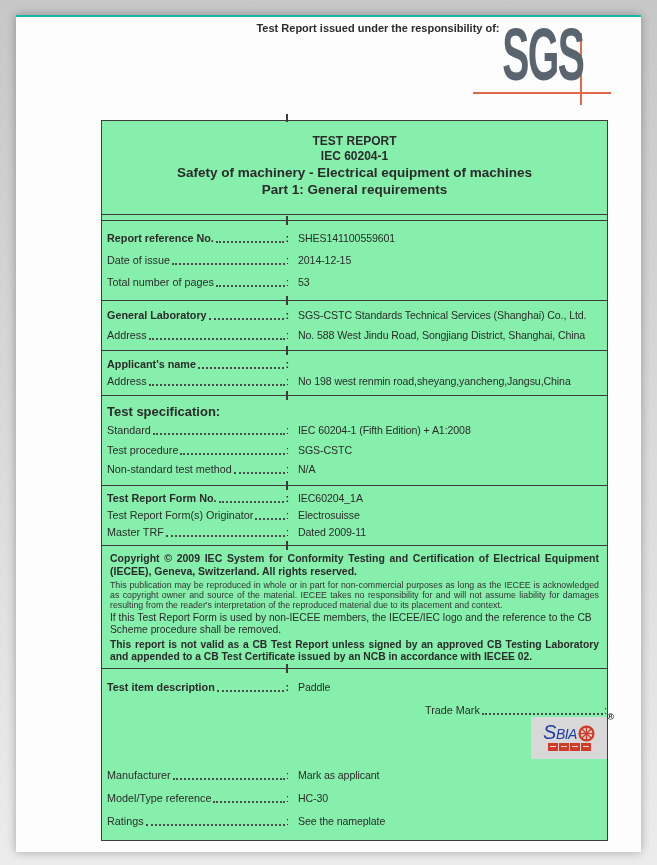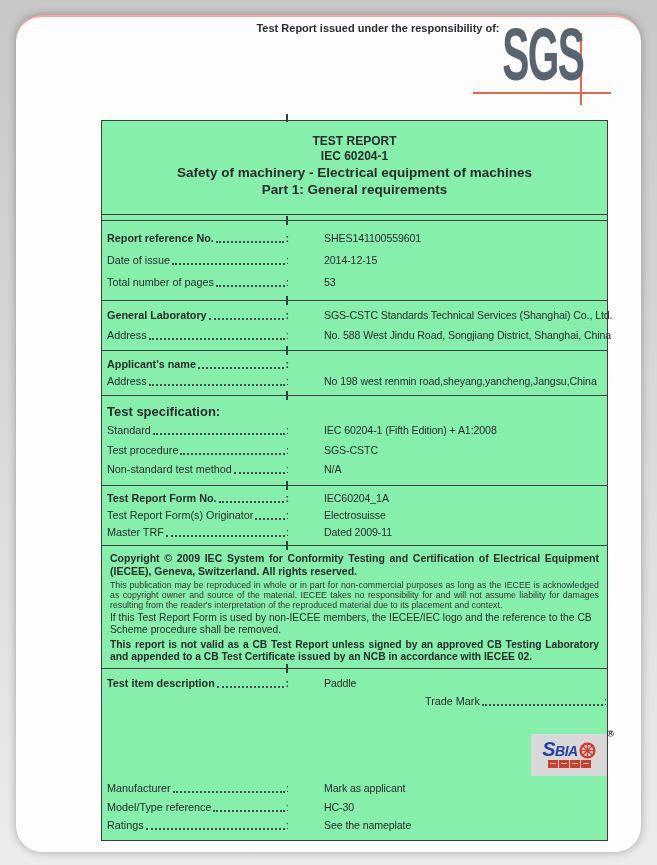--- a/index.html
+++ b/index.html
@@ -5,23 +5,22 @@
   html,body{margin:0;padding:0;}
   body{
     width:657px;height:865px;overflow:hidden;
     background:linear-gradient(#c7c7c7,#ececec);
     font-family:"Liberation Sans","DejaVu Sans",sans-serif;
     color:#2b2b2b;
   }
   .page{
     position:absolute;left:16px;top:15px;width:625px;height:835px;
     background:#fdfdfd;
-    border-top:2px solid #fca5a5;
+    border-top:2px solid #14b8a6;
     box-shadow:0 0 9px rgba(0,0,0,.3);
-    border-radius:26px;
   }
   .header-note{
     position:absolute;left:202px;top:5px;width:320px;
     font-size:11px;font-weight:bold;text-align:center;white-space:nowrap;
   }
   
   .sgs{position:absolute;right:22px;top:14px;width:150px;height:80px;}
   .sgs-hline{position:absolute;right:8px;top:61px;width:138px;height:2px;background:#e0694a;}
   .sgs-vline{position:absolute;right:37px;top:2px;width:2px;height:72px;background:#e0694a;}
   .sgs-text{
@@ -47,41 +46,41 @@
   .t-lg{font-size:13.5px;line-height:17px;}
   .spacer{height:6px;}
   .rows{display:flex;flex-direction:column;justify-content:space-evenly;padding:2px 0;}
   .s-info{height:80px;}
   .s-lab{height:50px;}
   .s-app{height:45px;}
   .s-spec{height:90px;}
   .s-form{height:60px;}
   .s-copy{height:123px;padding:4px 8px 2px 8px;display:flex;flex-direction:column;justify-content:space-evenly;}
   .s-item{flex:1;}
-  .row{display:flex;align-items:flex-end;padding:0 0 0 5px;font-size:10.8px;line-height:13px;gap:26px;}
+  .row{display:flex;align-items:flex-end;padding:0 0 0 5px;font-size:10.8px;line-height:13px;}
   .cell-label{width:182px;display:flex;align-items:flex-end;flex-shrink:0;}
   .lbl{white-space:nowrap;}
   .b{font-weight:bold;}
   .dots{flex:1;border-bottom:2px dotted #4a4a4a;margin:0 1px 2px 2px;min-width:6px;}
   .colon{margin-bottom:0;}
   .cell-value{padding-left:9px;white-space:nowrap;font-size:10.6px;letter-spacing:-.1px;}
   .sect-head{font-size:13px;}
   .copy-head{font-size:10.5px;font-weight:bold;text-align:justify;line-height:12.5px;}
   .copy-fine{font-size:8.8px;text-align:justify;line-height:10px;color:#333;}
   .copy-note{font-size:10.3px;text-align:left;line-height:12px;}
   .copy-warn{font-size:10.3px;font-weight:bold;text-align:justify;line-height:12.5px;}
   
   .row-tm{align-items:flex-end;flex-direction:column;}
   .tm-box{
     position:relative;width:76px;height:42px;background:#d8d8d8;
     display:flex;flex-direction:column;align-items:center;justify-content:center;
     margin-left:9px;
   }
   .tm-top{display:flex;align-items:center;}
-  .sbia-text{display:inline-block;font-style:italic;font-weight:bold;font-size:14px;color:#2040a8;line-height:15px;letter-spacing:-0.5px;}
+  .sbia-text{display:inline-block;font-style:italic;font-weight:normal;font-size:14px;color:#2040a8;line-height:15px;letter-spacing:-0.5px;}
   .sbia-text::first-letter{font-size:20px;}
   .wheel{margin-left:1px;}
   .tm-strip{display:flex;margin-top:1px;}
   .tm-block{width:10px;height:8px;background:#d23b28;margin:0 .5px;position:relative;}
   .tm-block::after{content:"";position:absolute;left:2px;top:3px;width:6px;height:1px;background:#f5d5cf;}
   .tm-reg{position:absolute;right:-7px;top:-6px;font-size:9px;font-weight:bold;color:#1c1c1c;}
 </style>
 </head>
 <body>
 

